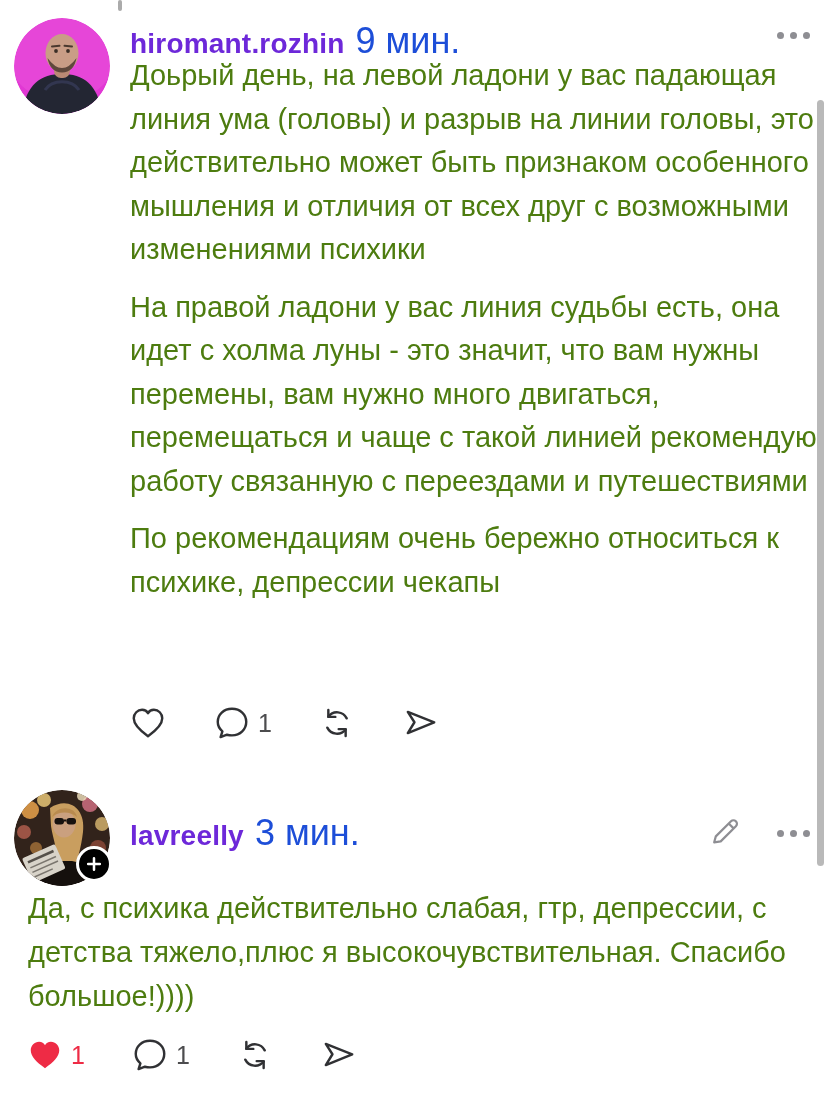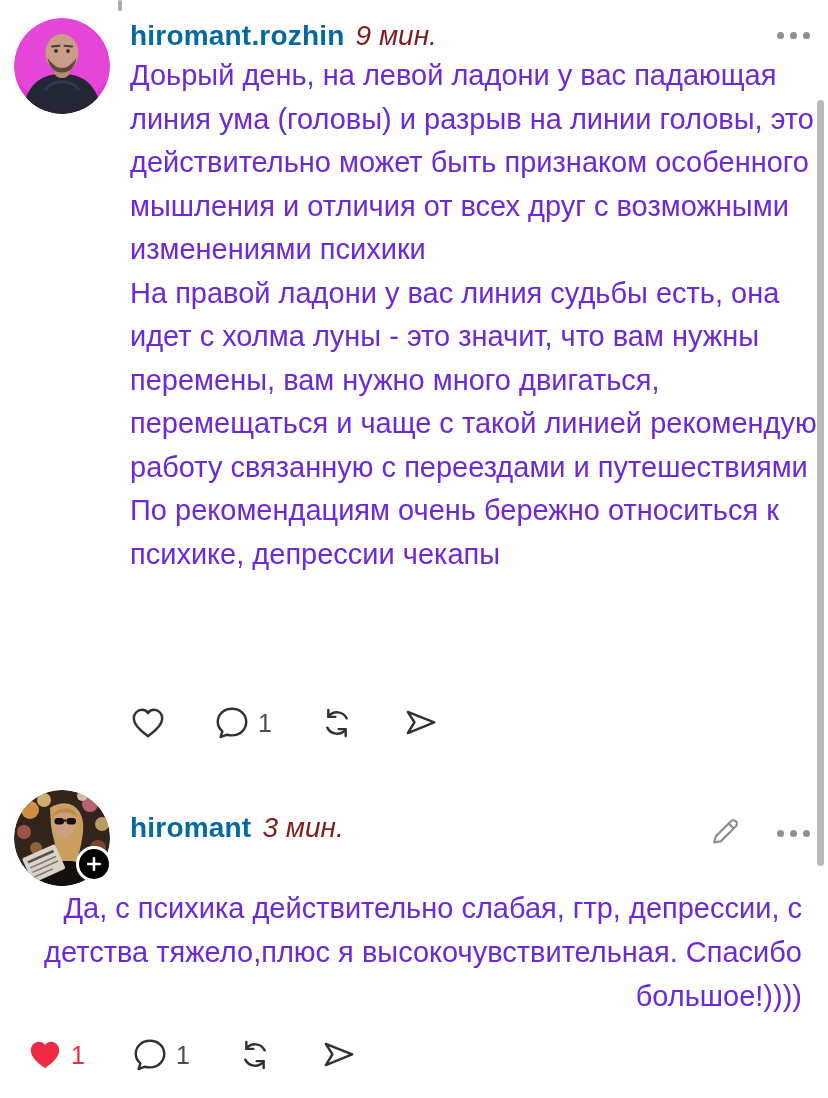--- a/index.html
+++ b/index.html
@@ -7,44 +7,44 @@
   .page {
     position:relative; width:828px; height:1098px;
     background:#ffffff; overflow:hidden;
     font-family:"Liberation Sans","DejaVu Sans",sans-serif;
     color:#1c1c1e;
   }
   
   .avatar { position:absolute; width:96px; height:96px; border-radius:50%; overflow:visible; }
   .avatar svg { display:block; border-radius:50%; }
   .header-row { position:absolute; display:flex; align-items:baseline; gap:11px; }
-  .username { font-size:28px; font-weight:700; color:#0369a1; letter-spacing:.2px; }
-  .timestamp { font-size:28px; font-weight:400; color:#7f1d1d;font-style:italic; }
+  .username { font-size:28px; font-weight:700; color:#6d28d9; letter-spacing:.2px; }
+  .timestamp { font-size:36px; font-weight:400; color:#1d4ed8; }
   .more-dots { position:absolute; display:flex; gap:6px; align-items:center; cursor:pointer; }
   .more-dots i { width:7px; height:7px; border-radius:50%; background:#8e8e93; display:block; }
-  .body-text { position:absolute; font-size:29px; line-height:43.5px; color:#6d28d9; }
-  .body-text p + p { }
+  .body-text { position:absolute; font-size:29px; line-height:43.5px; color:#4d7c0f; }
+  .body-text p + p { margin-top:14px; }
   .actions { position:absolute; display:flex; align-items:center; gap:46px; }
   .action-btn { background:none; border:0; padding:0; display:flex; align-items:center; gap:7px; cursor:pointer; }
   .action-btn svg { display:block; }
   .count { font-size:25px; color:#4c4c4e; font-family:"Liberation Sans","DejaVu Sans",sans-serif; }
   .count.liked { color:#ee2b45; }
   .icon-stroke { stroke:#303134; stroke-width:2.3; fill:none; stroke-linecap:round; stroke-linejoin:round; }
   
   .c1-avatar { left:14px; top:18px; }
   .c1-header { left:130px; top:20px; }
   .c1-more { right:18px; top:32px; }
   .c1-body { left:130px; top:54px; width:690px; }
   .c1-actions { left:129px; top:704px; }
   
   .c2-avatar { left:14px; top:790px; }
   .c2-header { left:130px; top:812px; }
   .c2-edit { position:absolute; right:86px; top:814px; background:none; border:0; padding:0; cursor:pointer; }
   .c2-more { right:18px; top:830px; }
-  .c2-body { left:28px; top:886px; width:774px; line-height:44px;text-align:right; }
+  .c2-body { left:28px; top:886px; width:774px; line-height:44px; }
   .c2-actions { left:26px; top:1036px; }
   
   .plus-badge {
     position:absolute; right:-2px; bottom:4px; width:36px; height:36px;
     background:#000; border:3px solid #fff; border-radius:50%;
     display:flex; align-items:center; justify-content:center;
   }
   
   .thread-tick { position:absolute; left:118px; top:0; width:4px; height:11px; background:#ababab; border-radius:2px; }
   .scrollbar { position:absolute; right:4px; top:100px; width:7px; height:766px; background:#b9b9b9; border-radius:4px; }
@@ -162,21 +162,21 @@
         </g>
       </svg>
       <div class="plus-badge">
         <svg width="18" height="18" viewBox="0 0 20 20">
           <path d="M10 3.5 V16.5 M3.5 10 H16.5" stroke="#ffffff" stroke-width="2.8" stroke-linecap="round"></path>
         </svg>
       </div>
     </div>
 
     <header class="header-row c2-header">
-      <span class="username">hiromant</span>
+      <span class="username">lavreelly</span>
       <span class="timestamp">3 мин.</span>
     </header>
 
     <button class="c2-edit">
       <svg width="36" height="36" viewBox="0 0 36 36">
         <path d="M8.2 28.3 L9.8 22.4 L25 7.2 C26.3 5.9 28.5 5.9 29.9 7.2 C31.3 8.6 31.3 10.8 29.9 12.2 L14.7 27.4 L8.2 28.3 Z" fill="none" stroke="#8e8e93" stroke-width="2.2" stroke-linejoin="round"></path>
         <line x1="22.7" y1="9.5" x2="27.6" y2="14.4" stroke="#8e8e93" stroke-width="2.2"></line>
       </svg>
     </button>
 

